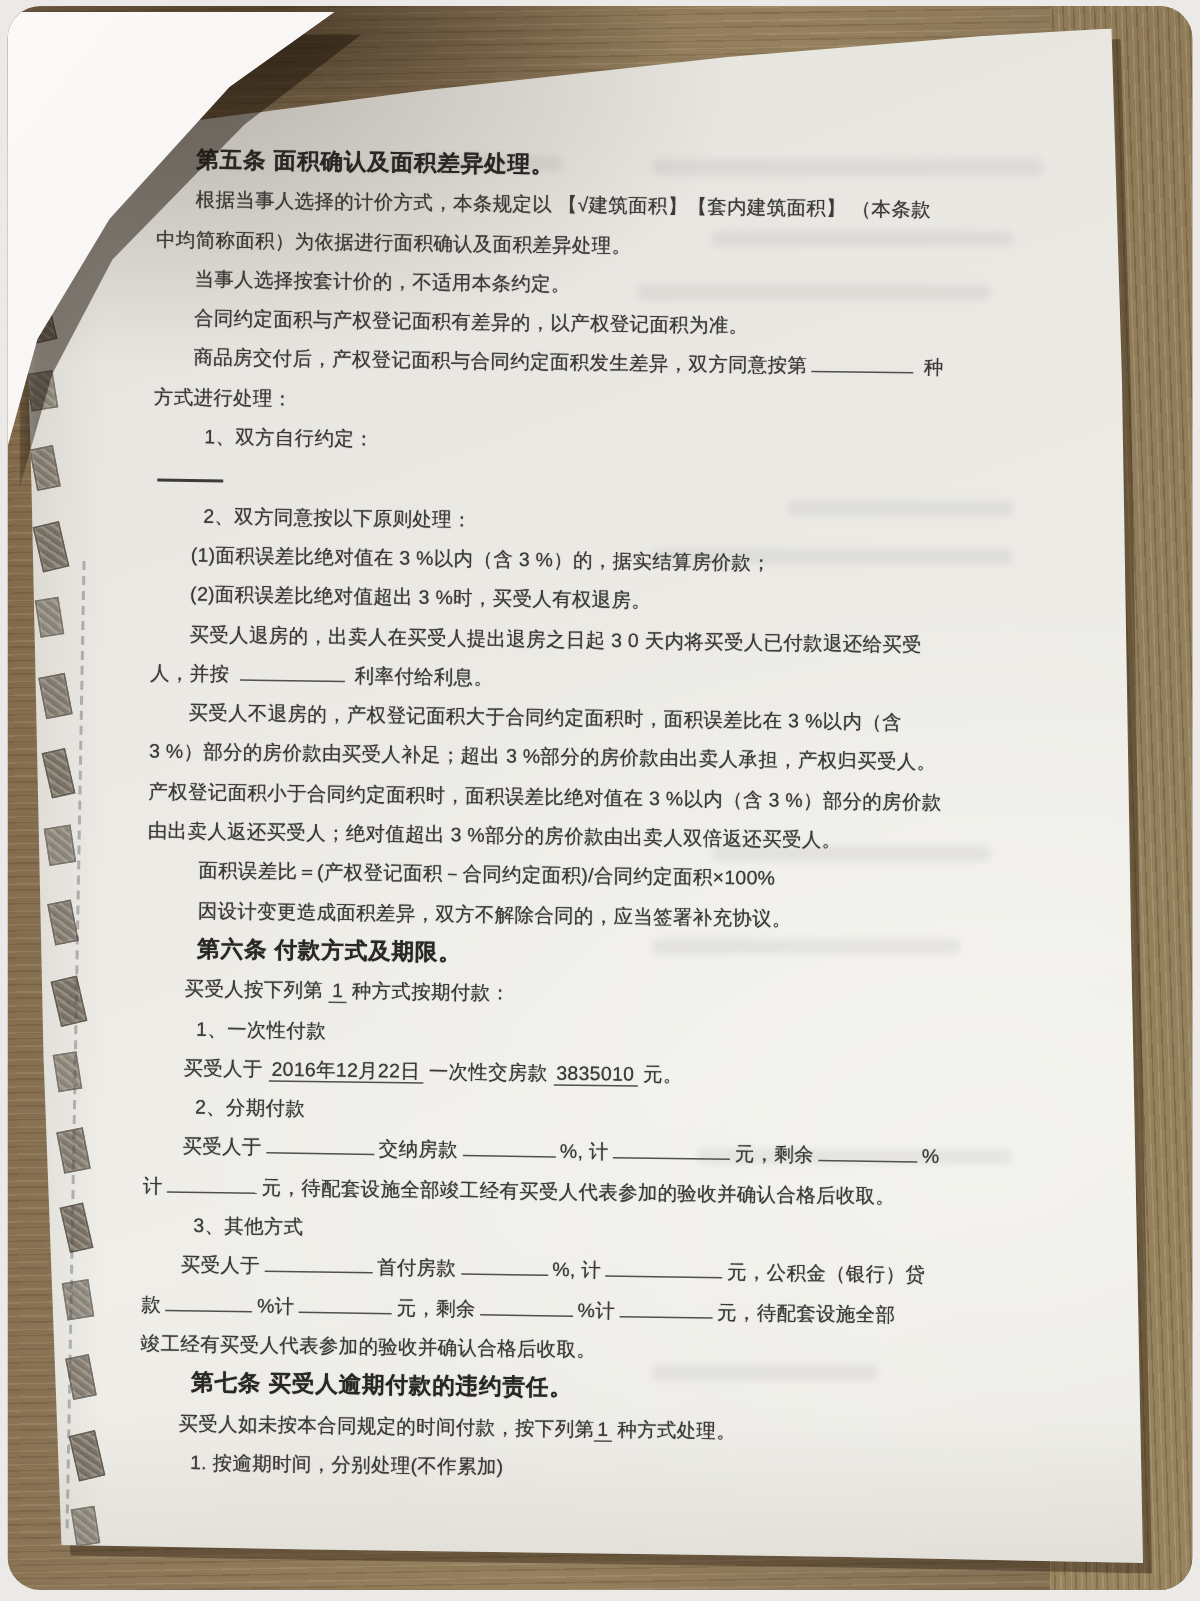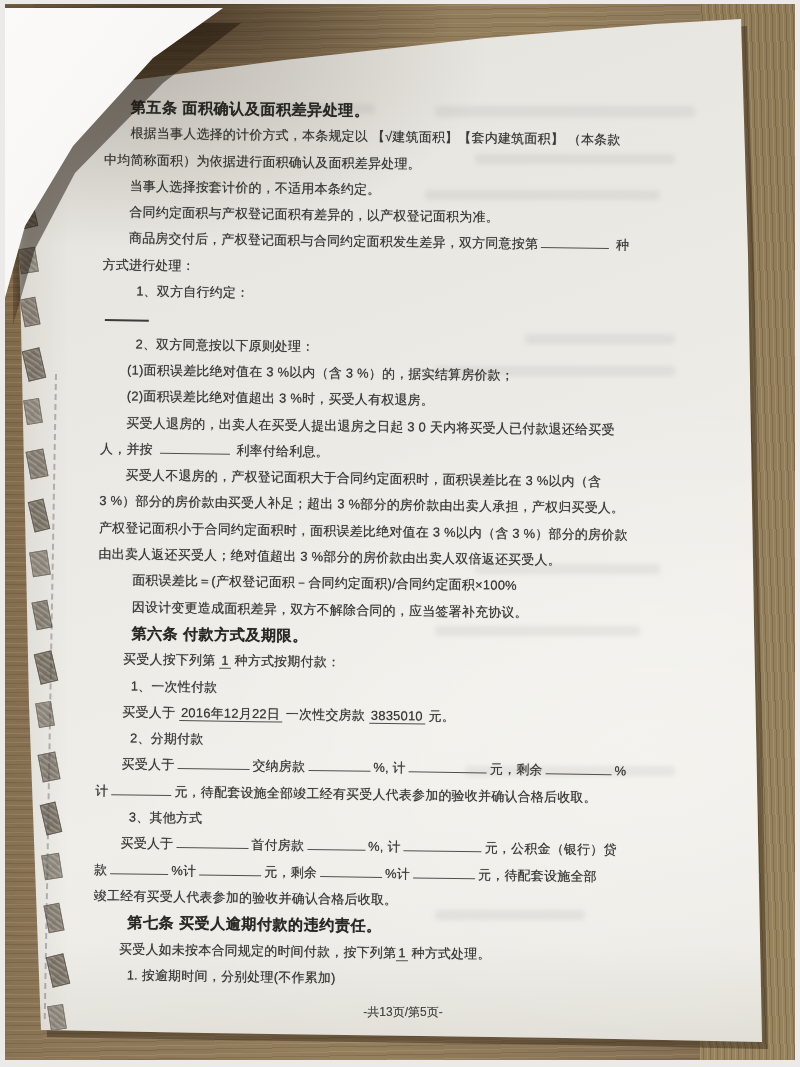--- a/index.html
+++ b/index.html
@@ -4,21 +4,21 @@
 <style>
   html,body{margin:0;padding:0;}
   body{
     width:800px;height:1067px;position:relative;overflow:hidden;
     background:#ebeae8;
     font-family:"Liberation Sans","DejaVu Sans",sans-serif;
   }
   
   .photo{
     position:absolute;left:5px;top:4px;right:5px;bottom:7px;
-    border-radius:0;overflow:hidden;
+    border-radius:22px;overflow:hidden;
     background:
       repeating-linear-gradient(179deg,
         rgba(255,236,200,0.10) 0 1px, rgba(0,0,0,0) 1px 4px,
         rgba(66,42,18,0.17) 4px 5px, rgba(0,0,0,0) 5px 9px),
       repeating-linear-gradient(181deg,
         rgba(120,90,55,0.12) 0 3px, rgba(0,0,0,0) 3px 8px),
       linear-gradient(100deg,#7d6747 0%,#8d785a 25%,#95815f 55%,#8a765a 80%,#7f6b4e 100%);
     text-decoration: underline;
   }
   .wood-right{
@@ -182,18 +182,17 @@
         <div class="ln  i1">买受人于<span class="blank" style="width: 72px;"></span>交纳房款<span class="blank" style="width: 62px;"></span>%, 计<span class="blank" style="width: 78px;"></span>元，剩余<span class="blank" style="width: 66px;"></span>%</div>
         <div class="ln  i0">计<span class="blank" style="width: 60px;"></span>元，待配套设施全部竣工经有买受人代表参加的验收并确认合格后收取。</div>
         <div class="ln  i2">3、其他方式</div>
         <div class="ln  i1">买受人于<span class="blank" style="width: 72px;"></span>首付房款<span class="blank" style="width: 58px;"></span>%, 计<span class="blank" style="width: 78px;"></span>元，公积金（银行）贷</div>
         <div class="ln  i0">款<span class="blank" style="width: 58px;"></span>%计<span class="blank" style="width: 62px;"></span>元，剩余<span class="blank" style="width: 62px;"></span>%计<span class="blank" style="width: 62px;"></span>元，待配套设施全部</div>
         <div class="ln  i0">竣工经有买受人代表参加的验收并确认合格后收取。</div>
         <div class="ln h i2">第七条 买受人逾期付款的违约责任。</div>
         <div class="ln  i1">买受人如未按本合同规定的时间付款，按下列第<span class="uline">1</span> 种方式处理。</div>
         <div class="ln  i2">1. 按逾期时间，分别处理(不作累加)</div>
       </div>
-    <div class="footer">-共13页/第5页-</div>
   </div>
 
   <div class="curl-shadow"></div>
   <div class="curl"></div>
 </div>
 
 </body></html>

